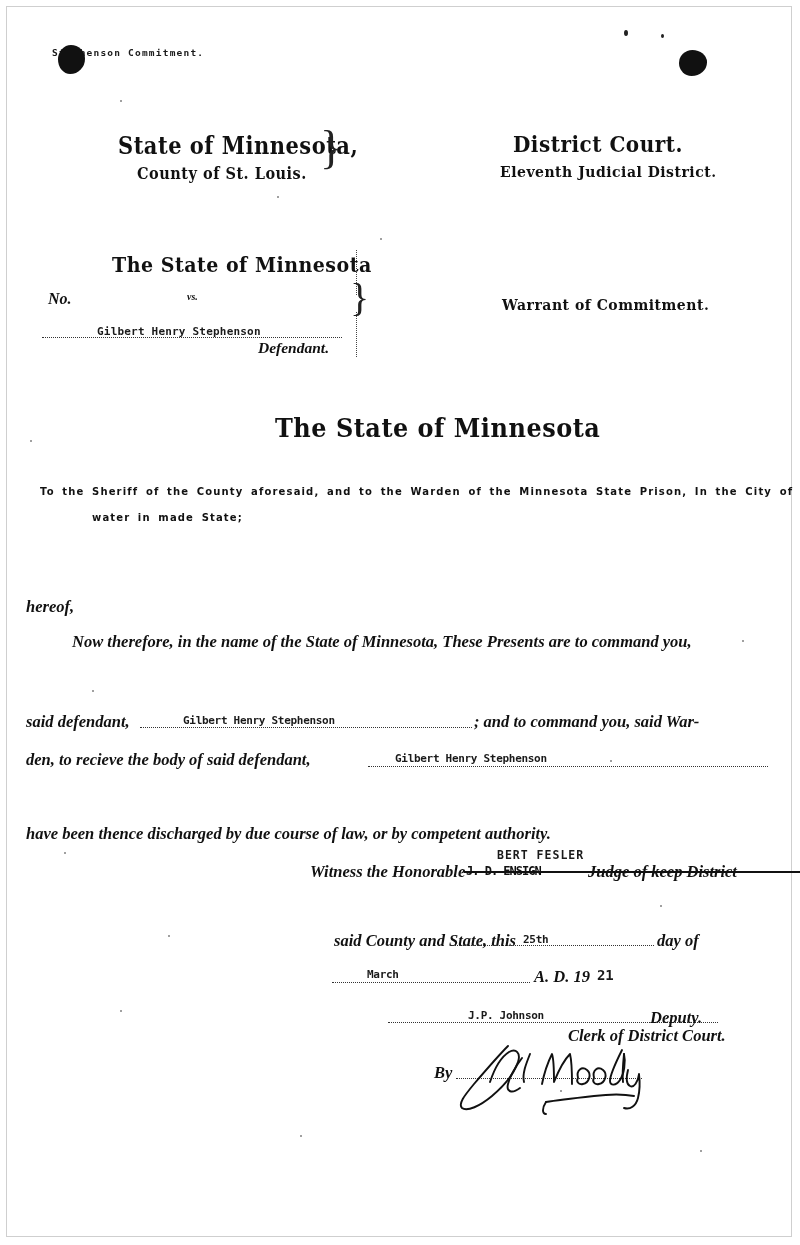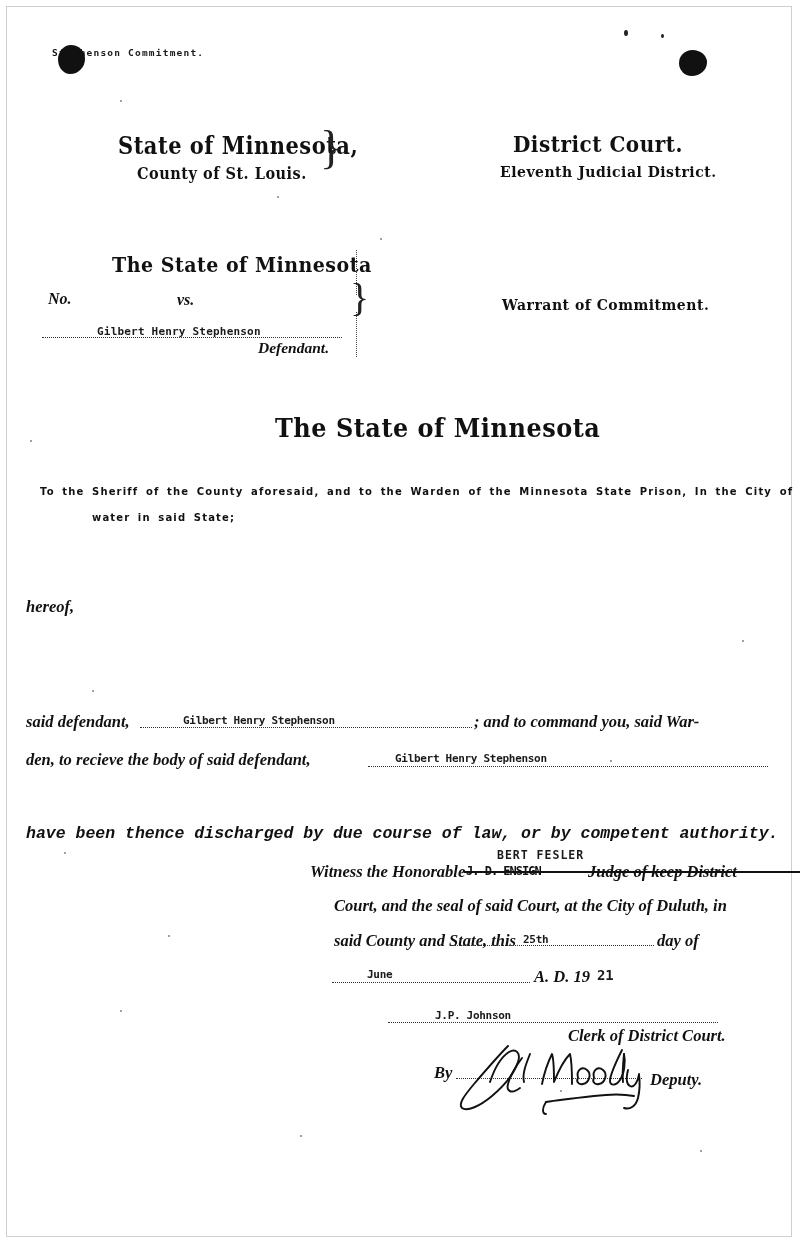--- a/index.html
+++ b/index.html
@@ -158,81 +158,81 @@
   <div class="brace-col" style="left:320px; top:125px;">}</div>
 
   <div class="abs fraktur" style="left:513px; top:131px; font-size:20px;">District Court.</div>
 
   <div class="abs fraktur" style="left:500px; top:162px; font-size:14px;">Eleventh Judicial District.</div>
 
   <div class="abs fraktur" style="left:112px; top:252px; font-size:19px;">The State of Minnesota</div>
 
   <div class="abs body-italic" style="left:48px; top:290px; font-size:16px;font-style:italic;">No.</div>
 
-  <div class="abs body-italic" style="left:177px; top:291px; font-size:16px;">vs.</div>
+  <div class="abs body-italic" style="left:187px; top:291px; font-size:10px;">vs.</div>
 
   <div class="rule-dotted" style="left:42px; top:337px; width:300px;"></div>
   <div class="abs typed" style="left:97px; top:325px; font-size:11px; letter-spacing:0.2px;">Gilbert Henry Stephenson</div>
 
   <div class="abs body-italic" style="left:258px; top:339px; font-size:15.5px;">Defendant.</div>
 
   <div class="dotted-vert" style="left:356px; top:250px; height:45px;"></div>
   <div class="dotted-vert" style="left:356px; top:312px; height:45px;"></div>
   <div class="brace-col" style="left:350px; top:278px; font-size:40px;">}</div>
 
   <div class="abs fraktur" style="left:502px; top:295px; font-size:14px;">Warrant of Commitment.</div>
 
   <div class="abs fraktur" style="left:275px; top:411px; font-size:24px;">The State of Minnesota</div>
 
   <div class="abs spaced-sans" style="left:40px; top:486px;">To the Sheriff of the County aforesaid, and to the Warden of the Minnesota State Prison, In the City  of Still-</div>
 
-  <div class="abs spaced-sans" style="left:92px; top:512px;">water in said State;</div>
+  <div class="abs spaced-sans" style="left:92px; top:512px;">water in made State;</div>
 
 
   <div class="abs body-italic" style="left:26px; top:597px;">hereof,</div>
 
+  <div class="abs body-italic" style="left:72px; top:632px;">Now therefore, in the name of the State of Minnesota, These Presents are to command  you,</div>
 
 
   <div class="abs body-italic" style="left:26px; top:712px;">said defendant,</div>
   <div class="rule-dotted" style="left:140px; top:727px; width:332px;"></div>
   <div class="abs typed" style="left:183px; top:714px; font-size:11px;">Gilbert Henry Stephenson</div>
   <div class="abs body-italic" style="left:26px; top:750px;">den, to recieve the body of said defendant,</div>
 
   <div class="abs body-italic" style="left:474px; top:712px;">; and to  command you,  said   War-</div>
   <div class="rule-dotted" style="left:368px; top:766px; width:400px;"></div>
   <div class="abs typed" style="left:395px; top:752px; font-size:11px;">Gilbert Henry Stephenson</div>
 
 
-  <div class="abs body-italic" style="left:26px; top:824px;font-family:Liberation Mono, monospace;">have been thence discharged by due course of law, or by competent  authority.</div>
+  <div class="abs body-italic" style="left:26px; top:824px;">have been thence discharged by due course of law, or by competent  authority.</div>
 
   <div class="abs body-italic" style="left:310px; top:862px;">Witness the Honorable</div>
 
   <div class="abs struck" style="left:466px; top:864px; font-size:12px;">J. D. ENSIGN</div>
 
   <div class="abs typed" style="left:497px; top:848px; font-size:11.5px; letter-spacing:1px;">BERT FESLER</div>
 
   <div class="abs body-italic" style="left:588px; top:862px;">Judge  of keep District</div>
 
-  <div class="abs body-italic" style="left:334px; top:896px;">Court, and the seal of said Court, at the City of Duluth, in</div>
 
   <div class="abs body-italic" style="left:334px; top:931px;font-style:italic;">said County and State, this</div>
 
   <div class="rule-dotted" style="left:452px; top:945px; width:202px;"></div>
   <div class="abs typed" style="left:523px; top:933px; font-size:11px;">25th</div>
 
   <div class="abs body-italic" style="left:657px; top:931px;">day    of</div>
 
   <div class="rule-dotted" style="left:332px; top:982px; width:198px;"></div>
-  <div class="abs typed" style="left:367px; top:968px; font-size:11px;">June</div>
+  <div class="abs typed" style="left:367px; top:968px; font-size:11px;">March</div>
 
   <div class="abs body-italic" style="left:534px; top:967px;">A. D. 19</div>
   <div class="abs typed" style="left:597px; top:967px; font-size:14px; font-weight:700;">21</div>
 
   <div class="rule-dotted" style="left:388px; top:1022px; width:330px;"></div>
-  <div class="abs typed" style="left:435px; top:1009px; font-size:11px;">J.P. Johnson</div>
+  <div class="abs typed" style="left:468px; top:1009px; font-size:11px;">J.P. Johnson</div>
 
   <div class="abs body-italic" style="left:568px; top:1026px;">Clerk of District Court.</div>
 
   <div class="abs body-italic" style="left:434px; top:1063px;">By</div>
 
   <div class="rule-dotted" style="left:456px; top:1078px; width:186px;"></div>
 
   <svg class="sig-svg" style="left:446px; top:1040px;" width="220" height="75" viewBox="0 0 220 75">
     <g fill="none" stroke="#111" stroke-width="1.9" stroke-linecap="round" stroke-linejoin="round">
 
@@ -254,21 +254,21 @@
                C 178 34, 180 22, 178 14"></path>
       <path d="M178 14 C 177 24, 176 34, 177 42"></path>
       <path d="M182 30 C 180 38, 180 44, 184 46 C 188 48, 192 42, 193 34
                C 194 42, 194 50, 192 58 C 190 66, 184 70, 178 68"></path>
 
       <path d="M100 62 C 112 60, 130 58, 148 56 C 164 54, 178 54, 188 56"></path>
       <path d="M100 62 C 96 68, 96 74, 100 74"></path>
     </g>
   </svg>
 
-  <div class="abs body-italic" style="left:650px; top:1070px;">Deputy.</div>
+  <div class="abs body-italic" style="left:650px; top:1008px;">Deputy.</div>
 
   <div class="dust" style="left:120px; top:100px;"></div>
   <div class="dust" style="left:277px; top:196px;"></div>
   <div class="dust" style="left:380px; top:238px;"></div>
   <div class="dust" style="left:64px; top:852px;"></div>
   <div class="dust" style="left:168px; top:935px;"></div>
   <div class="dust" style="left:120px; top:1010px;"></div>
   <div class="dust" style="left:300px; top:1135px;"></div>
   <div class="dust" style="left:700px; top:1150px;"></div>
   <div class="dust" style="left:560px; top:1090px;"></div>

